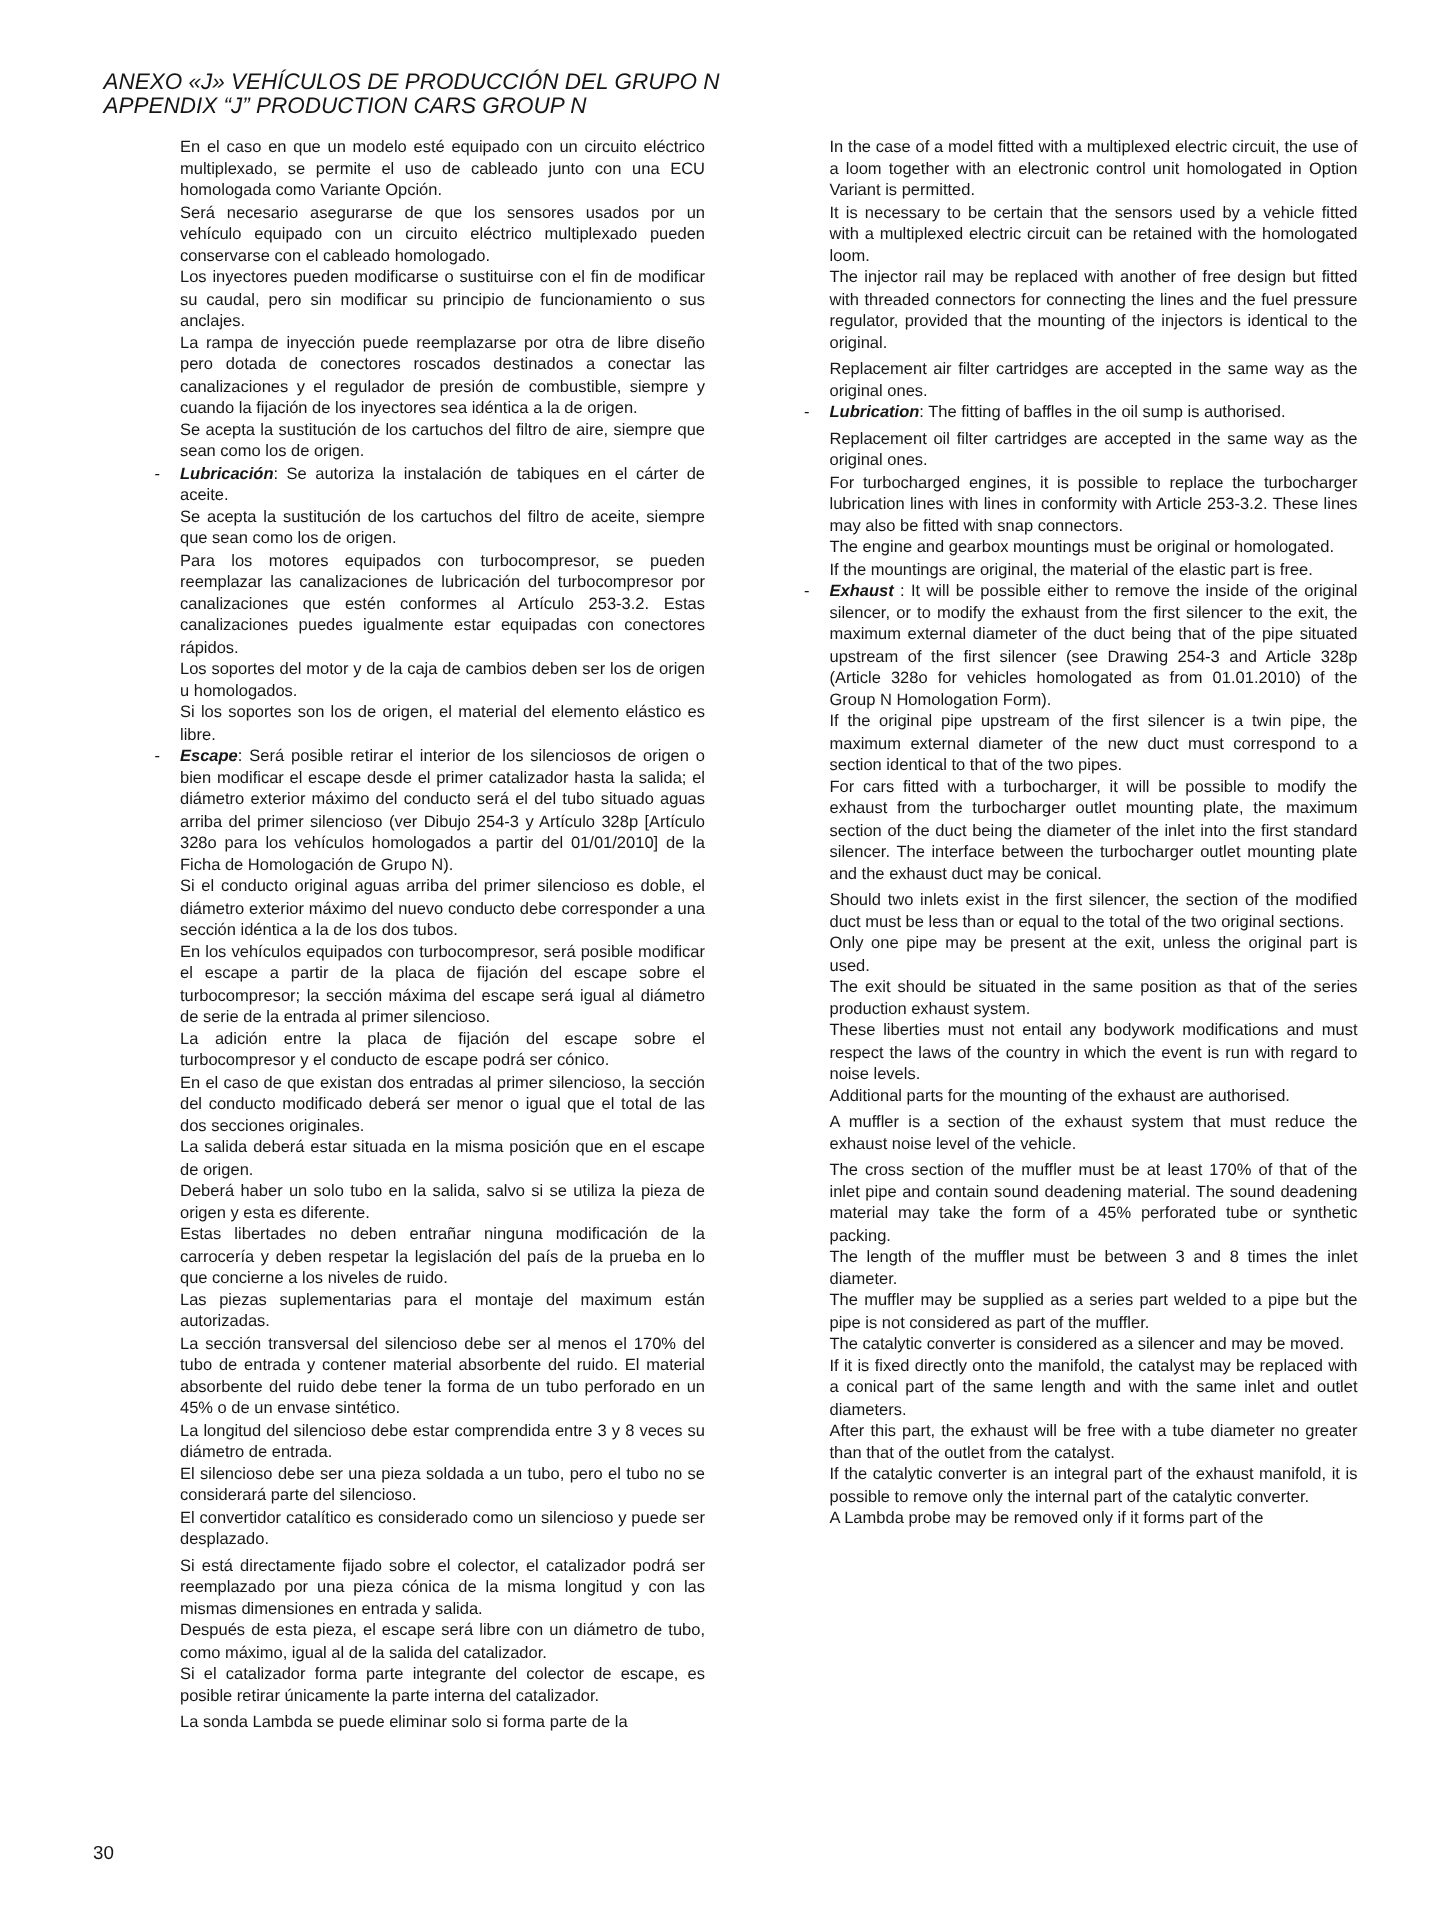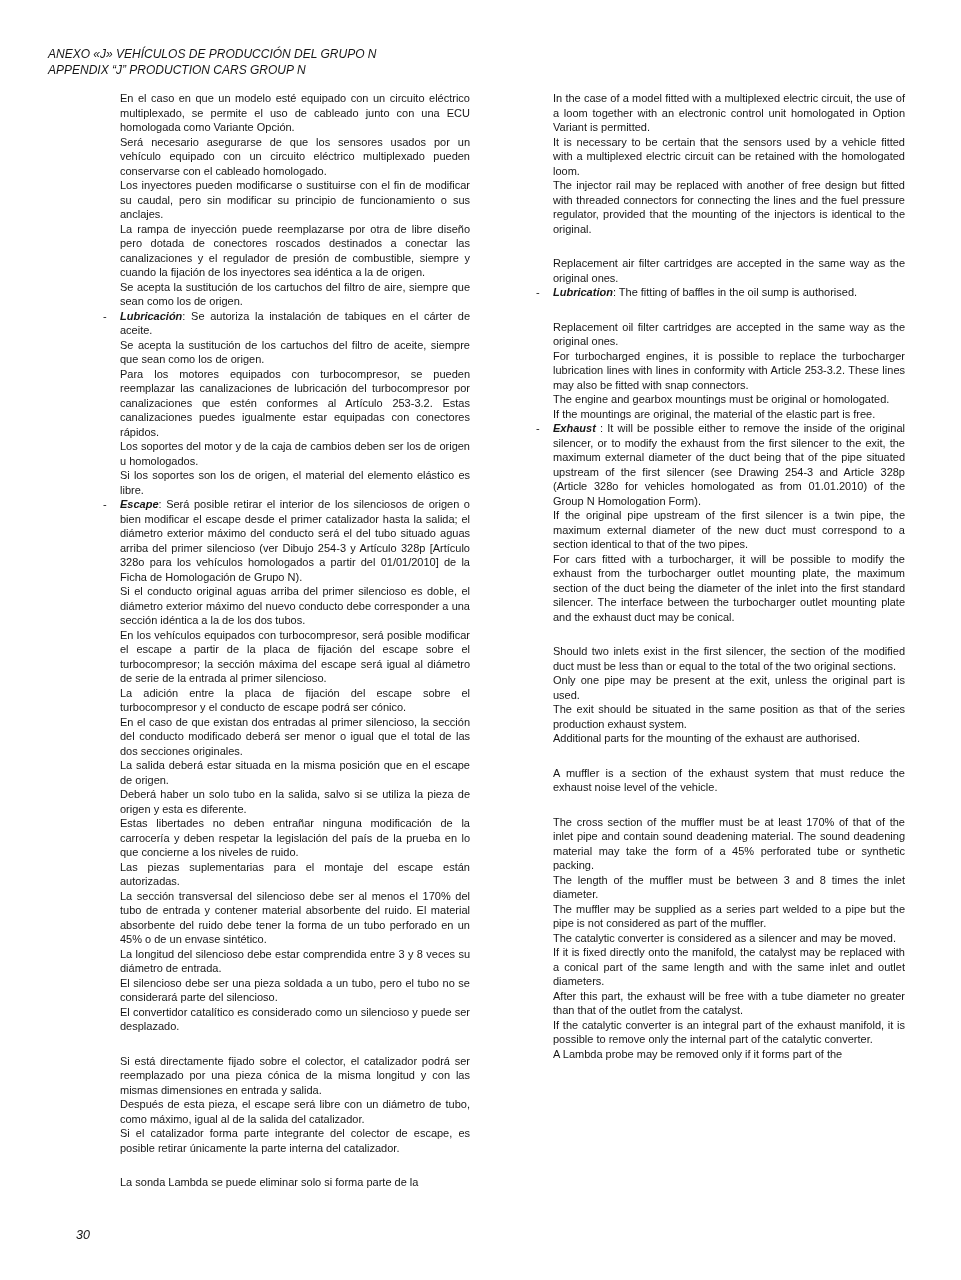--- a/index.html
+++ b/index.html
@@ -7,47 +7,46 @@
     width: 961px;
     height: 1280px;
     background: #ffffff;
     color: #161616;
     font-family: "Liberation Sans", sans-serif;
     position: relative;
     overflow: hidden;
   }
   .doc-header {
     position: absolute;
-    left: 48px;
+    left: 69px;
     top: 47px;
     font-style: italic;
-    font-size: 12px;
+    font-size: 15px;
     line-height: 15.5px;
     white-space: nowrap;
   }
   .columns { position: absolute; top: 91px; left: 0; width: 961px; }
   .col {
     position: absolute;
     top: 0;
     font-size: 11px;
     line-height: 14.5px;
     text-align: justify;
   }
   .col-left  { left: 120px; width: 350px; }
   .col-right { left: 553px; width: 352px; }
   .para { margin: 0; position: relative; }
-  .para.gap { margin-top: 20px; }
+  .para.gap { margin-top: 3px; }
   .dash { position: absolute; left: -17px; top: 0; }
   .lead { font-weight: bold; font-style: italic; }
   .page-number {
     position: absolute;
-    left: 76px;
+    left: 62px;
     top: 1228px;
     font-size: 12.5px;
-    font-style: italic;
   }
 </style>
 </head>
 <body>
 
 <div class="doc-page">
 
   <div class="doc-header">
     <div>ANEXO «J» VEHÍCULOS DE PRODUCCIÓN DEL GRUPO N</div>
     <div>APPENDIX “J” PRODUCTION CARS GROUP N</div>
@@ -66,21 +65,21 @@
         <p class="para">Los soportes del motor y de la caja de cambios deben ser los de origen u homologados.</p>
         <p class="para">Si los soportes son los de origen, el material del elemento elástico es libre.</p>
         <p class="para bullet"><span class="dash">-</span><span class="lead">Escape</span><span>: Será posible retirar el interior de los silenciosos de origen o bien modificar el escape desde el primer catalizador hasta la salida; el diámetro exterior máximo del conducto será el del tubo situado aguas arriba del primer silencioso (ver Dibujo 254-3 y Artículo 328p [Artículo 328o para los vehículos homologados a partir del 01/01/2010] de la Ficha de Homologación de Grupo N).</span></p>
         <p class="para">Si el conducto original aguas arriba del primer silencioso es doble, el diámetro exterior máximo del nuevo conducto debe corresponder a una sección idéntica a la de los dos tubos.</p>
         <p class="para">En los vehículos equipados con turbocompresor, será posible modificar el escape a partir de la placa de fijación del escape sobre el turbocompresor; la sección máxima del escape será igual al diámetro de serie de la entrada al primer silencioso.</p>
         <p class="para">La adición entre la placa de fijación del escape sobre el turbocompresor y el conducto de escape podrá ser cónico.</p>
         <p class="para">En el caso de que existan dos entradas al primer silencioso, la sección del conducto modificado deberá ser menor o igual que el total de las dos secciones originales.</p>
         <p class="para">La salida deberá estar situada en la misma posición que en el escape de origen.</p>
         <p class="para">Deberá haber un solo tubo en la salida, salvo si se utiliza la pieza de origen y esta es diferente.</p>
         <p class="para">Estas libertades no deben entrañar ninguna modificación de la carrocería y deben respetar la legislación del país de la prueba en lo que concierne a los niveles de ruido.</p>
-        <p class="para">Las piezas suplementarias para el montaje del escape están autorizadas.</p>
+        <p class="para">Las piezas suplementarias para el montaje del maximum están autorizadas.</p>
         <p class="para">La sección transversal del silencioso debe ser al menos el 170% del tubo de entrada y contener material absorbente del ruido. El material absorbente del ruido debe tener la forma de un tubo perforado en un 45% o de un envase sintético.</p>
         <p class="para">La longitud del silencioso debe estar comprendida entre 3 y 8 veces su diámetro de entrada.</p>
         <p class="para">El silencioso debe ser una pieza soldada a un tubo, pero el tubo no se considerará parte del silencioso.</p>
         <p class="para">El convertidor catalítico es considerado como un silencioso y puede ser desplazado.</p>
         <p class="para gap">Si está directamente fijado sobre el colector, el catalizador podrá ser reemplazado por una pieza cónica de la misma longitud y con las mismas dimensiones en entrada y salida.</p>
         <p class="para">Después de esta pieza, el escape será libre con un diámetro de tubo, como máximo, igual al de la salida del catalizador.</p>
         <p class="para">Si el catalizador forma parte integrante del colector de escape, es posible retirar únicamente la parte interna del catalizador.</p>
         <p class="para gap">La sonda Lambda se puede eliminar solo si forma parte de la</p>
       </div>
     <div class="col col-right">
@@ -92,20 +91,21 @@
         <p class="para gap">Replacement oil filter cartridges are accepted in the same way as the original ones.</p>
         <p class="para">For turbocharged engines, it is possible to replace the turbocharger lubrication lines with lines in conformity with Article 253-3.2. These lines may also be fitted with snap connectors.</p>
         <p class="para">The engine and gearbox mountings must be original or homologated.</p>
         <p class="para">If the mountings are original, the material of the elastic part is free.</p>
         <p class="para bullet"><span class="dash">-</span><span class="lead">Exhaust</span><span> : It will be possible either to remove the inside of the original silencer, or to modify the exhaust from the first silencer to the exit, the maximum external diameter of the duct being that of the pipe situated upstream of the first silencer (see Drawing 254-3 and Article 328p (Article 328o for vehicles homologated as from 01.01.2010) of the Group N Homologation Form).</span></p>
         <p class="para">If the original pipe upstream of the first silencer is a twin pipe, the maximum external diameter of the new duct must correspond to a section identical to that of the two pipes.</p>
         <p class="para">For cars fitted with a turbocharger, it will be possible to modify the exhaust from the turbocharger outlet mounting plate, the maximum section of the duct being the diameter of the inlet into the first standard silencer. The interface between the turbocharger outlet mounting plate and the exhaust duct may be conical.</p>
         <p class="para gap">Should two inlets exist in the first silencer, the section of the modified duct must be less than or equal to the total of the two original sections.</p>
         <p class="para">Only one pipe may be present at the exit, unless the original part is used.</p>
         <p class="para">The exit should be situated in the same position as that of the series production exhaust system.</p>
+        <p class="para">These liberties must not entail any bodywork modifications and must respect the laws of the country in which the event is run with regard to noise levels.</p>
         <p class="para">Additional parts for the mounting of the exhaust are authorised.</p>
         <p class="para gap">A muffler is a section of the exhaust system that must reduce the exhaust noise level of the vehicle.</p>
         <p class="para gap">The cross section of the muffler must be at least 170% of that of the inlet pipe and contain sound deadening material. The sound deadening material may take the form of a 45% perforated tube or synthetic packing.</p>
         <p class="para">The length of the muffler must be between 3 and 8 times the inlet diameter.</p>
         <p class="para">The muffler may be supplied as a series part welded to a pipe but the pipe is not considered as part of the muffler.</p>
         <p class="para">The catalytic converter is considered as a silencer and may be moved.</p>
         <p class="para">If it is fixed directly onto the manifold, the catalyst may be replaced with a conical part of the same length and with the same inlet and outlet diameters.</p>
         <p class="para">After this part, the exhaust will be free with a tube diameter no greater than that of the outlet from the catalyst.</p>
         <p class="para">If the catalytic converter is an integral part of the exhaust manifold, it is possible to remove only the internal part of the catalytic converter.</p>
         <p class="para">A Lambda probe may be removed only if it forms part of the</p>

